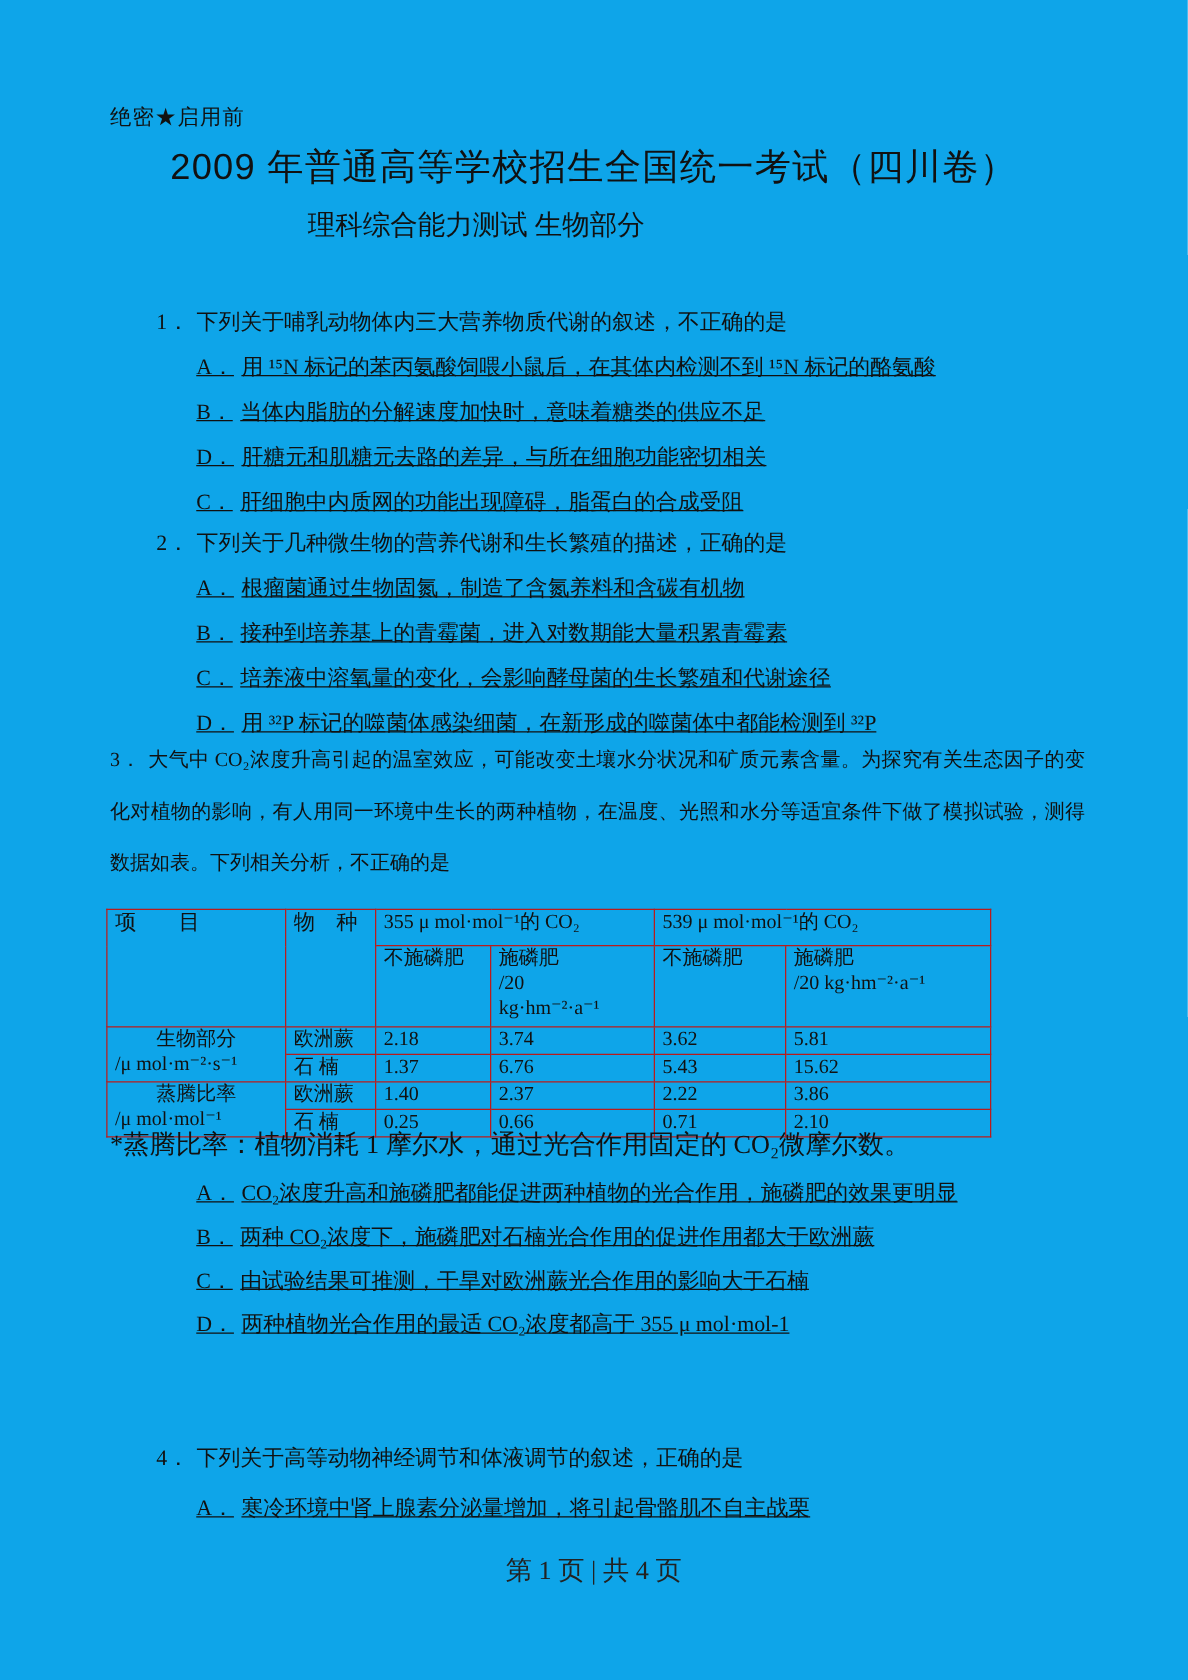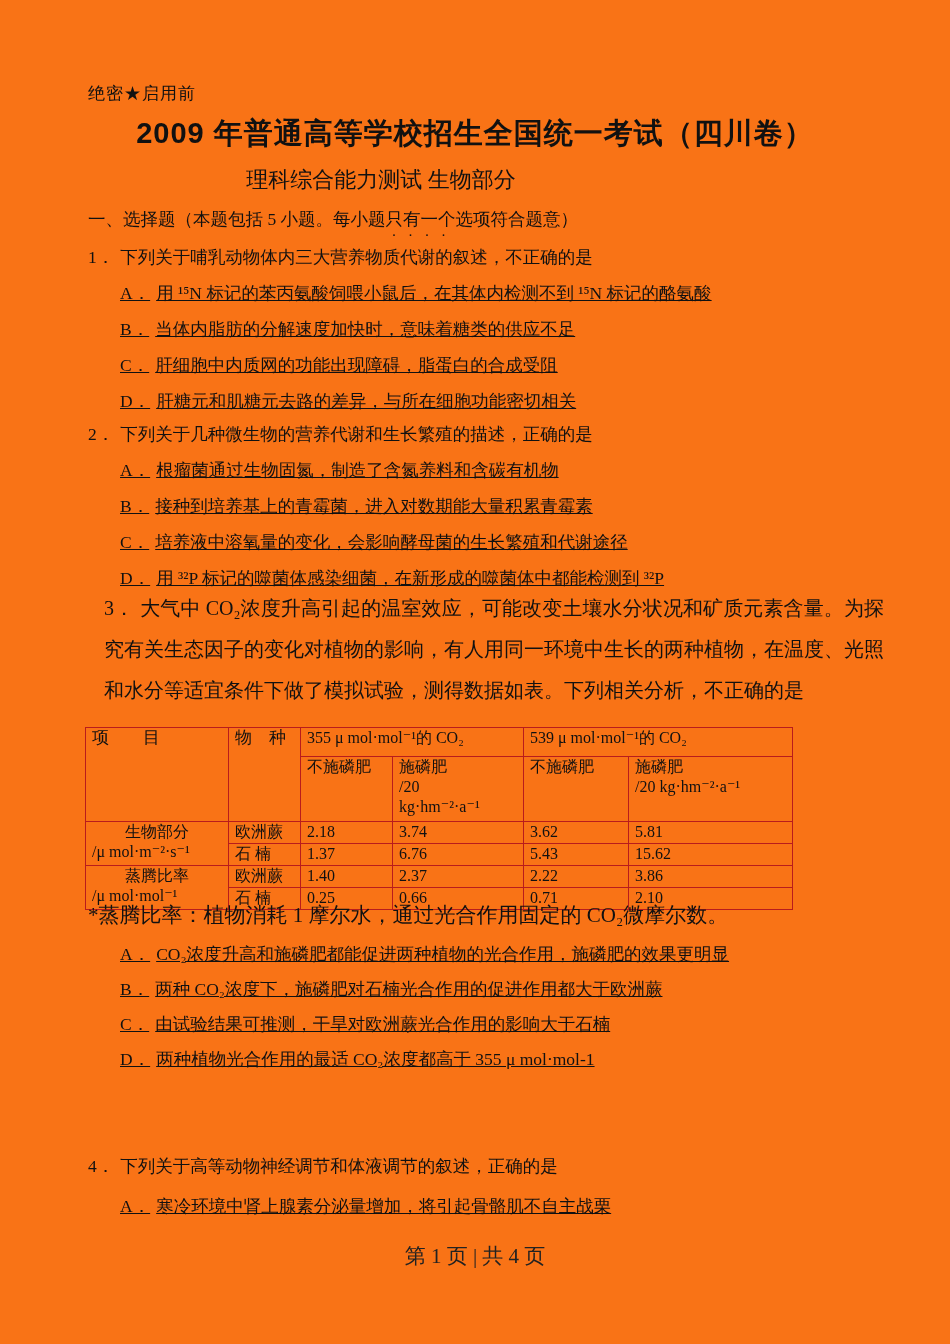--- a/index.html
+++ b/index.html
@@ -1,32 +1,32 @@
 <!DOCTYPE html>
 <html><head>
 <meta charset="utf-8">
 <style>
   html,body{margin:0;padding:0;}
   body{width:950px;height:1344px;background:#ffffff;color:#111;
        font-family:"Liberation Serif","DejaVu Serif",serif;}
-  .sheet{position:relative;width:950px;height:1344px;background:#f97316;overflow:hidden;}
+  .sheet{position:relative;width:950px;height:1344px;background:#0ea5e9;overflow:hidden;}
   .abs{position:absolute;}
   .secrecy{left:88px;top:82px;font-size:17px;letter-spacing:1px;}
-  .title{left:0;top:114px;width:950px;text-align:center;font-size:29px;font-weight:bold;
+  .title{left:0;top:114px;width:950px;text-align:center;font-size:29px;font-weight:normal;
          font-family:"Liberation Sans","DejaVu Sans",sans-serif;letter-spacing:1px;}
   .subtitle{left:0;top:165px;width:762px;text-align:center;font-size:22px;}
   .secheading{left:88px;top:207px;font-size:17.5px;}
   .em{position:relative;display:inline-block;}
   .em .dots{position:absolute;left:6px;top:21px;font-size:15px;letter-spacing:11.5px;line-height:1;}
-  .q{font-size:17.5px;line-height:21px;}
+  .q{font-size:17.5px;line-height:21px;margin-left:37px;}
   .q .qline{white-space:nowrap;}
   .q .opt{margin-top:15px;padding-left:32px;white-space:nowrap;text-decoration:underline;}
   .qnum{margin-right:6px;}
   .optlabel{margin-right:6px;}
-  .q3para{left:104px;top:588px;width:780px;font-size:20px;line-height:41px;text-align:justify;}
+  .q3para{left:88px;top:588px;width:780px;font-size:16px;line-height:41px;text-align:justify;}
   .q3opts .opt{margin-top:14px;}
   .q4 .opt{margin-top:19px;}
   table.datatable{border-collapse:collapse;table-layout:fixed;width:707px;font-size:16px;}
   table.datatable td,table.datatable th{border:1px solid #b91c1c;padding:0 6px;vertical-align:top;
         text-align:left;font-weight:normal;line-height:20px;overflow:hidden;}
   th.hd-item,th.hd-species{vertical-align:middle;text-align:center;font-size:17px;}
   td.grp{vertical-align:middle;height:28px;}
   td.sub{height:64px;padding-top:2px;}
   td.lblcell{padding:0 4px;}
   .lbl-top{text-align:center;}
@@ -39,28 +39,27 @@
 <body>
 
 <div class="sheet">
 
   <div class="abs secrecy">绝密★启用前</div>
 
   <div class="abs title">2009 年普通高等学校招生全国统一考试（四川卷）</div>
 
   <div class="abs subtitle">理科综合能力测试 生物部分</div>
 
-  <div class="abs secheading"><span>一、选择题（本题包括 5 小题。每小题</span><span class="em"><span>只有一个</span><span class="dots">····</span></span><span>选项符合题意）</span></div>
 
   <div class="abs q" style="left:88px;top:247px;width:800px;">
     <div class="qline"><span class="qnum">1．</span><span>下列关于哺乳动物体内三大营养物质代谢的叙述，不正确的是</span></div>
     <div class="opt"><span class="optlabel">A．</span><span>用 ¹⁵N 标记的苯丙氨酸饲喂小鼠后，在其体内检测不到 ¹⁵N 标记的酪氨酸</span></div>
     <div class="opt"><span class="optlabel">B．</span><span>当体内脂肪的分解速度加快时，意味着糖类的供应不足</span></div>
+    <div class="opt"><span class="optlabel">D．</span><span>肝糖元和肌糖元去路的差异，与所在细胞功能密切相关</span></div>
     <div class="opt"><span class="optlabel">C．</span><span>肝细胞中内质网的功能出现障碍，脂蛋白的合成受阻</span></div>
-    <div class="opt"><span class="optlabel">D．</span><span>肝糖元和肌糖元去路的差异，与所在细胞功能密切相关</span></div>
   </div>
 
   <div class="abs q" style="left:88px;top:424px;width:800px;">
     <div class="qline"><span class="qnum">2．</span><span>下列关于几种微生物的营养代谢和生长繁殖的描述，正确的是</span></div>
     <div class="opt"><span class="optlabel">A．</span><span>根瘤菌通过生物固氮，制造了含氮养料和含碳有机物</span></div>
     <div class="opt"><span class="optlabel">B．</span><span>接种到培养基上的青霉菌，进入对数期能大量积累青霉素</span></div>
     <div class="opt"><span class="optlabel">C．</span><span>培养液中溶氧量的变化，会影响酵母菌的生长繁殖和代谢途径</span></div>
     <div class="opt"><span class="optlabel">D．</span><span>用 ³²P 标记的噬菌体感染细菌，在新形成的噬菌体中都能检测到 ³²P</span></div>
   </div>
 

